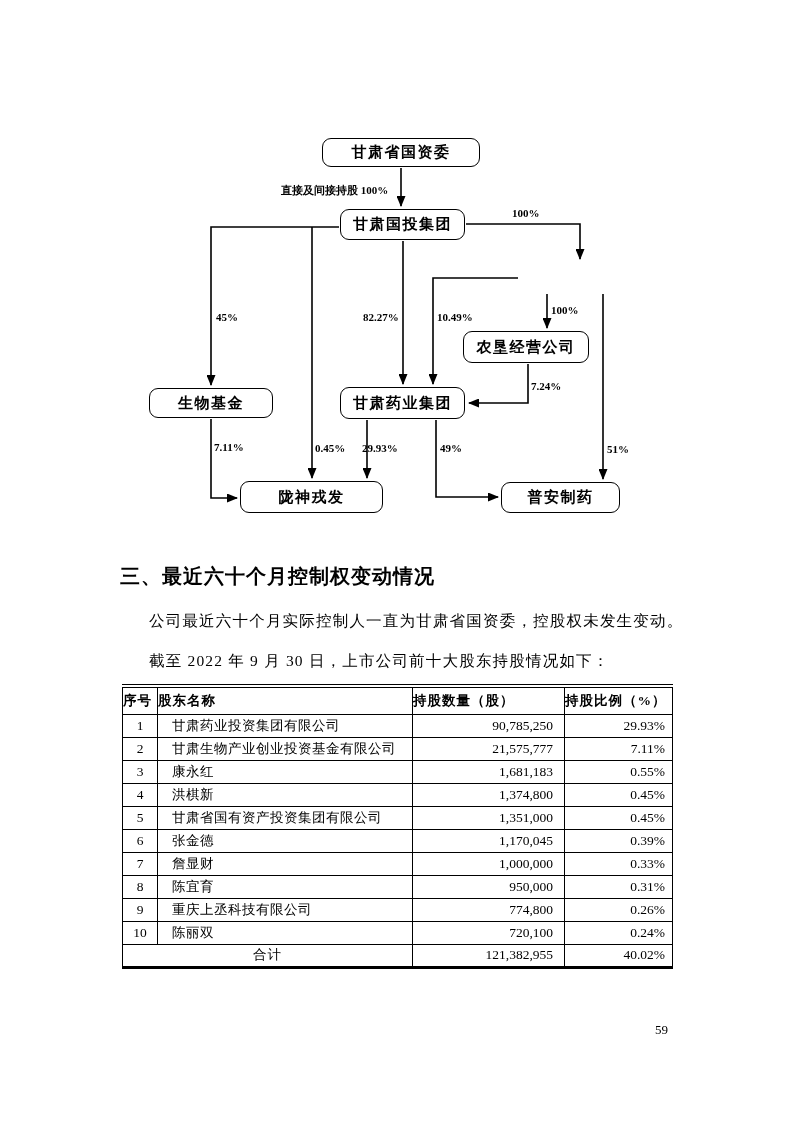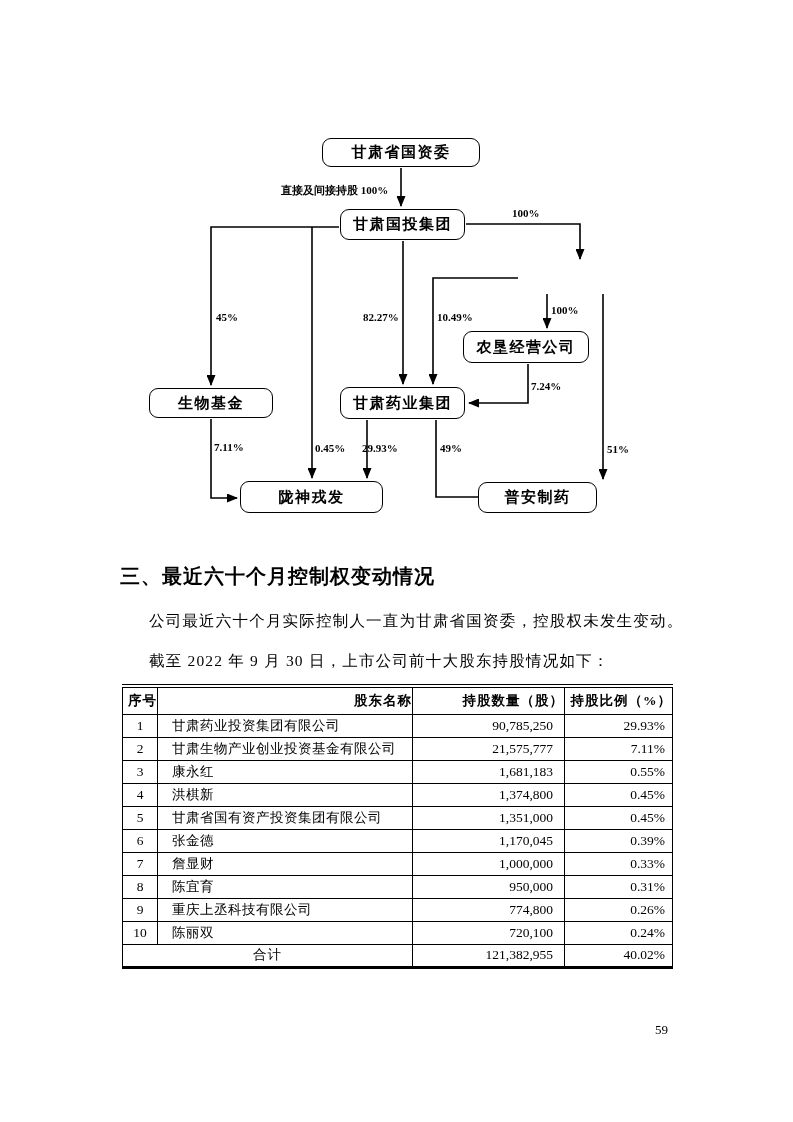--- a/index.html
+++ b/index.html
@@ -31,21 +31,21 @@
   
   table.shareholders {
     position:absolute; left:122px; top:684px; width:550px;
     border-collapse:collapse; table-layout:fixed;
     border-top:4px double #000; border-bottom:3px solid #000;
     font-size:13.5px;
   }
   table.shareholders th, table.shareholders td {
     border:1px solid #000; overflow:hidden; white-space:nowrap;
   }
-  table.shareholders th { height:28px; font-weight:bold; text-align:right; letter-spacing:1px; }
+  table.shareholders th { height:28px; font-weight:bold; text-align:left; letter-spacing:1px; }
   table.shareholders td { height:23px; }
   td.c0 { text-align:center; }
   td.c1 { text-align:left; padding-left:14px; letter-spacing:0.5px;margin-top:48px; }
   td.c2 { text-align:right; padding-right:11px; }
   td.c3 { text-align:right; padding-right:7px; }
   tfoot td.total-label { text-align:center; letter-spacing:1px; }
   
   .pagenum { position:absolute; left:655px; top:1022px; font-size:13px; font-weight:normal; }
 </style>
 </head>
@@ -75,21 +75,21 @@
         <polyline points="603,294 603,479" marker-end="url(#arr)"></polyline>
       </g>
     </svg>
 
     <div class="node" style="left:322px;top:138px;width:158px;height:29px">甘肃省国资委</div>
     <div class="node" style="left:340px;top:209px;width:125px;height:31px">甘肃国投集团</div>
     <div class="node" style="left:463px;top:331px;width:126px;height:32px">农垦经营公司</div>
     <div class="node" style="left:149px;top:388px;width:124px;height:30px">生物基金</div>
     <div class="node" style="left:340px;top:387px;width:125px;height:32px">甘肃药业集团</div>
     <div class="node" style="left:240px;top:481px;width:143px;height:32px">陇神戎发</div>
-    <div class="node" style="left:478px;top:482px;width:119px;height:31px">普安制药</div>
+    <div class="node" style="left:501px;top:482px;width:119px;height:31px">普安制药</div>
 
     <div class="elabel" style="left:281px;top:183px">直接及间接持股 100%</div>
     <div class="elabel" style="left:216px;top:311px">45%</div>
     <div class="elabel" style="left:315px;top:442px">0.45%</div>
     <div class="elabel" style="left:363px;top:311px">82.27%</div>
     <div class="elabel" style="left:512px;top:207px">100%</div>
     <div class="elabel" style="left:437px;top:311px">10.49%</div>
     <div class="elabel" style="left:551px;top:304px">100%</div>
     <div class="elabel" style="left:531px;top:380px">7.24%</div>
     <div class="elabel" style="left:214px;top:441px">7.11%</div>

